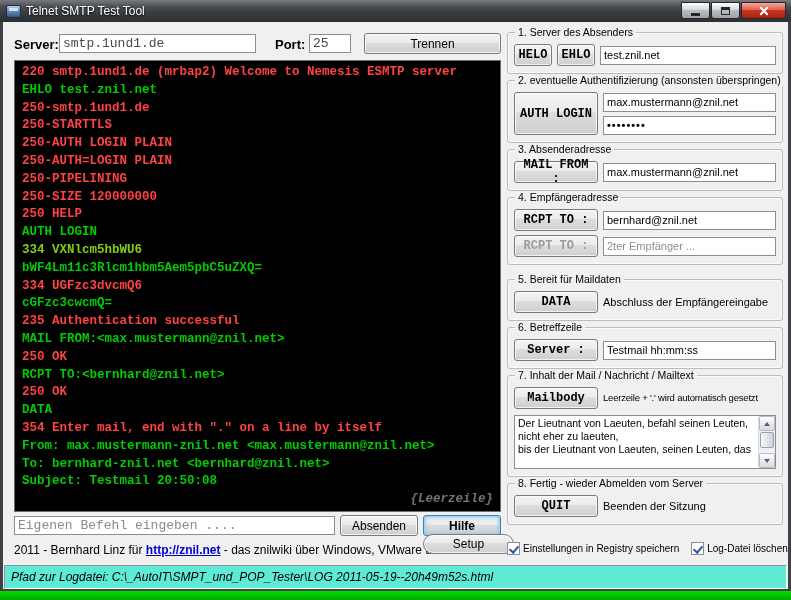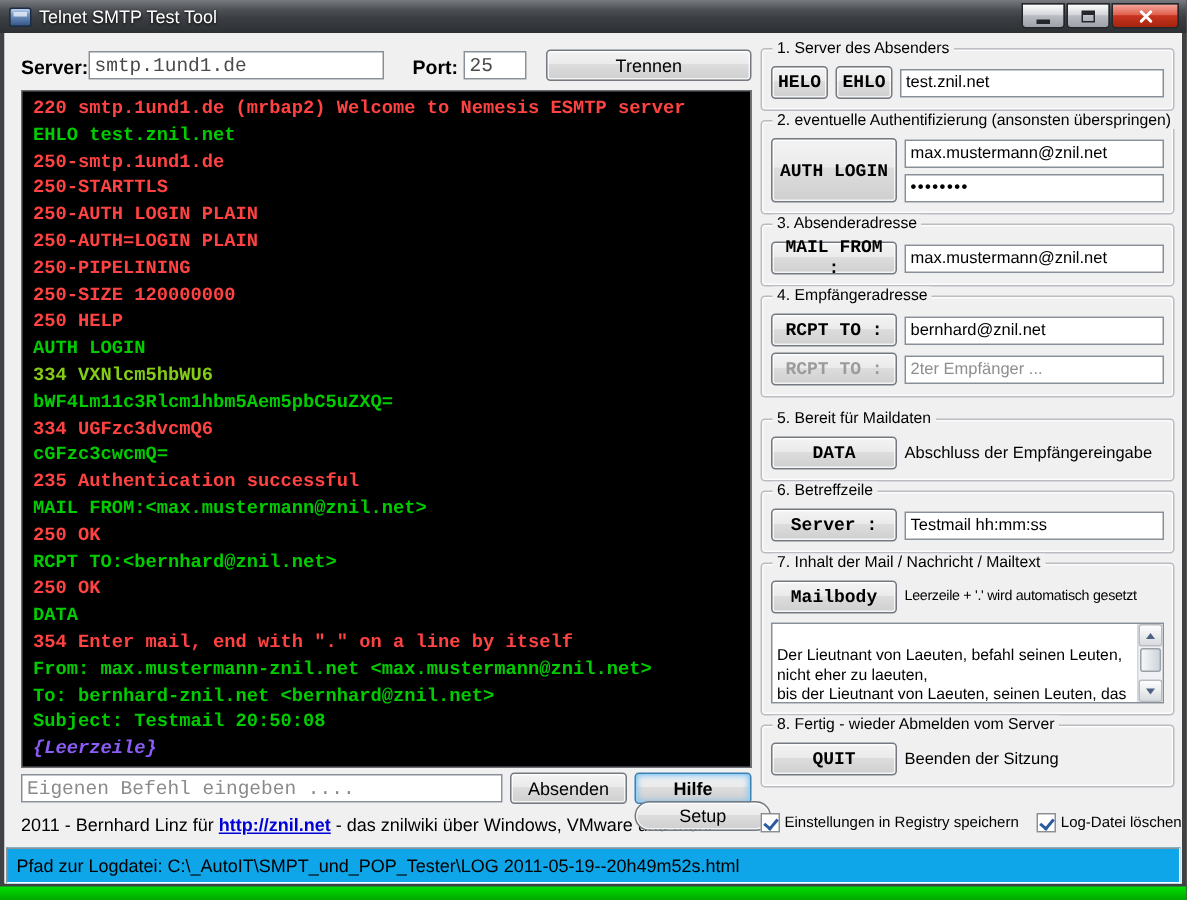--- a/index.html
+++ b/index.html
@@ -57,22 +57,22 @@
   .credit a { color:#0000d4; font-weight:bold; text-decoration:underline; }
   .setup-btn { position:absolute; left:420px; top:512px; width:91px; height:20px;border-radius:10px; }
 
   .checkbox-row { position:absolute; left:504px; top:520px; width:227px; display:flex; align-items:center; gap:3px;
     font-size:10px; white-space:nowrap; }
   .checkbox { width:13px; height:13px; background:#fff; border:1px solid #8b8f94; position:relative; flex:none; }
   .checkbox.checked::after { content:""; position:absolute; left:3px; top:1px; width:4px; height:7px;
     border:solid #2c5aa0; border-width:0 2px 2px 0; transform:rotate(40deg); }
   .cb-gap { width:6px; flex:none; }
 
-  .statusbar { position:absolute; left:1px; right:1px; bottom:0; height:24px; background:#0ea5e9;
-    border:1px solid; border-color:#909498 #ffffff #ffffff #909498; display:flex; align-items:center; padding:0 6px; font-size:12px; }
+  .statusbar { position:absolute; left:1px; right:1px; bottom:0; height:24px; background:#5eead4;
+    border:1px solid; border-color:#909498 #ffffff #ffffff #909498; display:flex; align-items:center; padding:0 6px; font-size:12px;font-style:italic; }
 
   .right-panel { position:absolute; left:504px; top:10px; width:276px; }
   .groupbox { position:relative; border:1px solid #b9bcc1; border-radius:3px; margin-bottom:6px; padding:11px 6px 7px;
     box-shadow:inset 0 0 0 1px #fbfbfb; }
   .groupbox.rcpt { margin-bottom:14px; }
   .gb-title { position:absolute; top:-7px; left:7px; background:#f0f0f0; padding:0 3px; font-size:10.5px; white-space:nowrap; }
   .gb-row { display:flex; align-items:center; gap:5px; }
   .gb-row + .gb-row { margin-top:4px; }
   .stack { display:flex; flex-direction:column; gap:4px; flex:1; min-width:0; }
   .grow { flex:1; min-width:0; }
@@ -81,21 +81,21 @@
   .cmd-btn.wide { width:84px; }
   .auth-btn { width:84px; height:43px; }
   .panel-input { height:19px; }
   .password-input { font-weight:bold; letter-spacing:1px; }
   .disabled-btn { color:#9b9b9b; }
   .disabled-input { color:#8e8e8e; }
   .note { font-size:11px; line-height:12px; }
   .note.tiny { font-size:9.5px; letter-spacing:-0.2px; white-space:nowrap; overflow:hidden; }
 
   .mailbody-box { margin-top:6px; border:1px solid #898f97; background:#fff; height:54px; display:flex; overflow:hidden; }
-  .mailbody-text { flex:1; font-size:10.5px; line-height:13px; padding:1px 3px; white-space:pre-line; overflow:hidden;margin-top:14px; }
+  .mailbody-text { flex:1; font-size:10.5px; line-height:13px; padding:1px 3px; white-space:pre-line; overflow:hidden; }
   .scrollbar { width:17px; background:#eff1f4; border-left:1px solid #d4d7db; display:flex; flex-direction:column; flex:none; }
   .sb-btn { height:15px; background:linear-gradient(180deg,#fefefe,#d8dbdf); border:1px solid #b9bdc3; border-radius:2px;
     display:flex; align-items:center; justify-content:center; flex:none; }
   .sb-thumb { height:16px; margin:1px; background:linear-gradient(90deg,#f6f7f8,#cfd4da); border:1px solid #9aa0a8; border-radius:2px; }
   .sb-spacer { flex:1; }
   .tri-up { width:0; height:0; border-left:3px solid transparent; border-right:3px solid transparent; border-bottom:4px solid #4d6185; }
   .tri-down { width:0; height:0; border-left:3px solid transparent; border-right:3px solid transparent; border-top:4px solid #4d6185; }
 </style>
 </head>
 <body>
@@ -146,21 +146,21 @@
           <div class="tline" style="color: rgb(255, 66, 66);">235 Authentication successful</div>
           <div class="tline" style="color: rgb(0, 204, 0);">MAIL FROM:&lt;max.mustermann@znil.net&gt;</div>
           <div class="tline" style="color: rgb(255, 66, 66);">250 OK</div>
           <div class="tline" style="color: rgb(0, 204, 0);">RCPT TO:&lt;bernhard@znil.net&gt;</div>
           <div class="tline" style="color: rgb(255, 66, 66);">250 OK</div>
           <div class="tline" style="color: rgb(0, 204, 0);">DATA</div>
           <div class="tline" style="color: rgb(255, 66, 66);">354 Enter mail, end with "." on a line by itself</div>
           <div class="tline" style="color: rgb(0, 204, 0);">From: max.mustermann-znil.net &lt;max.mustermann@znil.net&gt;</div>
           <div class="tline" style="color: rgb(0, 204, 0);">To: bernhard-znil.net &lt;bernhard@znil.net&gt;</div>
           <div class="tline" style="color: rgb(0, 204, 0);">Subject: Testmail 20:50:08</div>
-          <div class="tline italic" style="color: #8b5cf6;">{Leerzeile}</div>
+          <div class="tline italic" style="color: #737373; text-align: right;">{Leerzeile}</div>
         </div>
 
       <div class="right-panel">
 
         <div class="groupbox">
           <span class="gb-title">1. Server des Absenders</span>
           <div class="gb-row">
             <button class="btn cmd-btn small">HELO</button>
             <button class="btn cmd-btn small">EHLO</button>
             <input class="tb panel-input grow" value="test.znil.net" style="">

